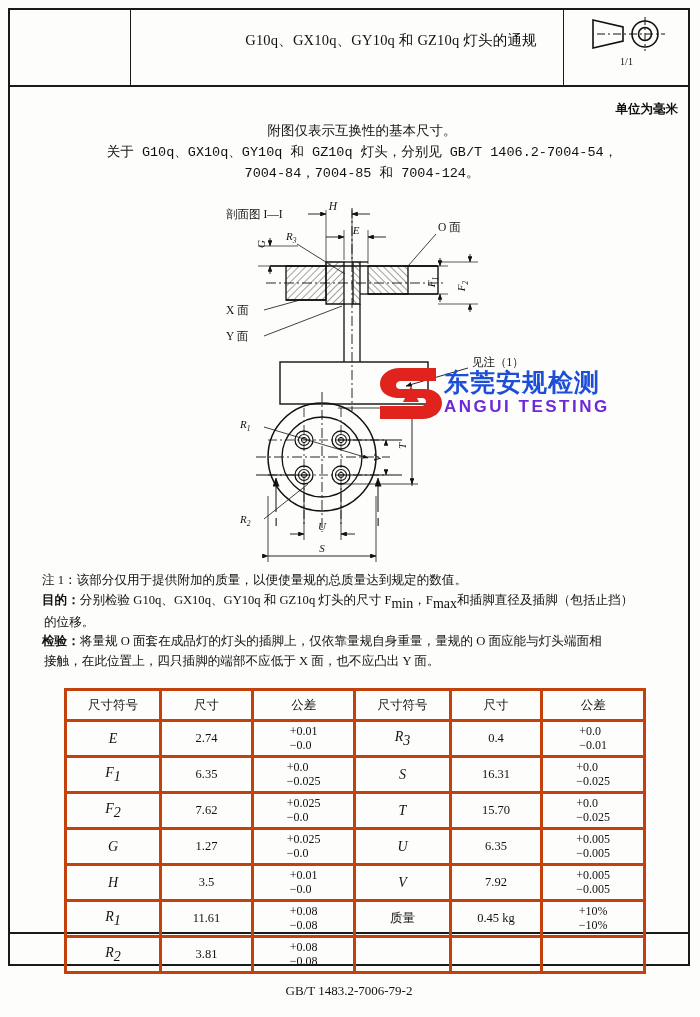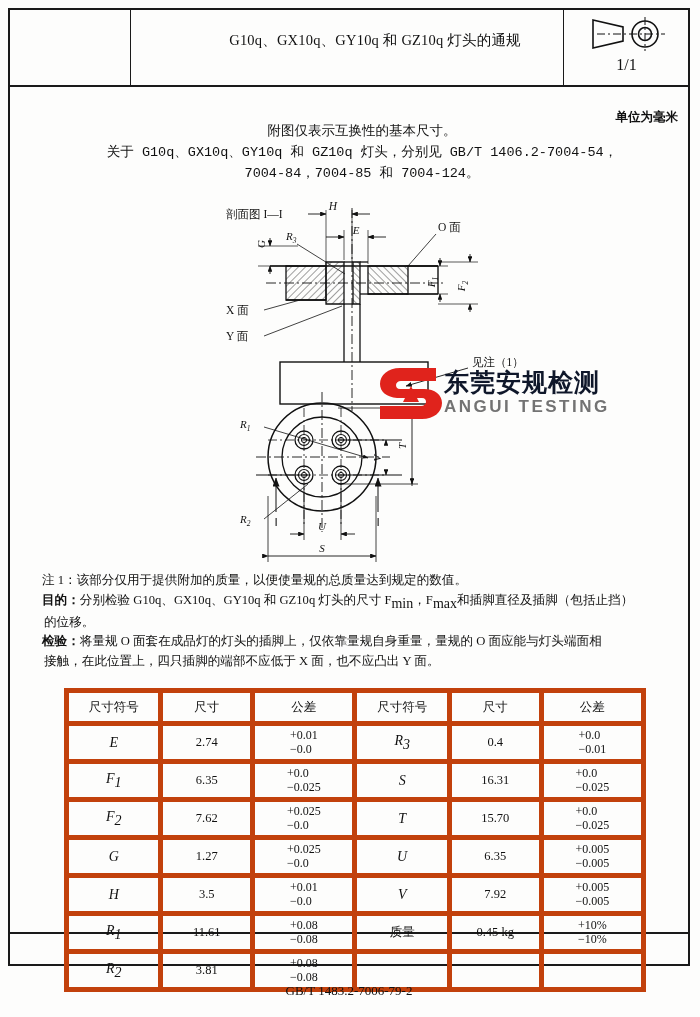--- a/index.html
+++ b/index.html
@@ -58,52 +58,51 @@
     left: 8px;
     top: 932px;
     width: 682px;
     height: 0;
     border-top: 2px solid #1a1a1a;
   }
 
   
   .hdr-title {
     position: absolute;
-    left: 116px;
+    left: 132px;
     top: 31px;
     width: 518px;
     text-align: center;
     font-size: 14.5px;
     letter-spacing: 0.2px;
     white-space: nowrap;
   }
   .hdr-sheet {
     position: absolute;
     left: 563px;
     top: 56px;
     width: 127px;
     text-align: center;
-    font-size: 16px;
+    font-size: 10px;
   }
   .hdr-icon {
     position: absolute;
     left: 583px;
     top: 14px;
     width: 90px;
     height: 40px;
   }
 
   
   .units {
     position: absolute;
     right: 22px;
     top: 101px;
     font-size: 12.5px;
     font-weight: bold;
-    margin-top: 8px;
   }
   .intro {
     position: absolute;
     left: 32px;
     top: 121px;
     width: 660px;
     text-align: center;
     font-size: 13.5px;
     line-height: 21px;
     font-family: Liberation Mono, monospace;
@@ -137,21 +136,21 @@
   
   .dim-table {
     position: absolute;
     left: 64px;
     top: 688px;
     width: 582px;
     border-collapse: collapse;
     font-size: 12.5px;
   }
   .dim-table td, .dim-table th {
-    border: 5px solid #c2410c;
+    border: 3px solid #c2410c;
     text-align: center;
     vertical-align: middle;
     padding: 0;
     height: 33px;
     font-weight: normal;
   }
   .dim-table th { height: 28px; font-size: 12.5px; }
   .col-sym { width: 96px; }
   .col-val { width: 92px; }
   .col-tol { width: 103px; }
@@ -183,32 +182,32 @@
     width: 240px;
     height: 62px;
     pointer-events: none;
   }
   .wm-cn {
     position: absolute;
     left: 66px;
     top: 2px;
     font-size: 25px;
     font-weight: bold;
-    color: #0f172a;
+    color: #1d4ed8;
     letter-spacing: 1px;
     font-family: "DejaVu Sans", "Liberation Sans", sans-serif;
     white-space: nowrap;
   }
   .wm-en {
     position: absolute;
     left: 66px;
     top: 33px;
     font-size: 17px;
     font-weight: bold;
-    color: #737373;
+    color: #6d28d9;
     letter-spacing: 2.5px;
     font-family: "Liberation Sans", sans-serif;
     white-space: nowrap;
     text-align: right;
   }
 </style>
 </head>
 <body>
 
 <div id="page">

